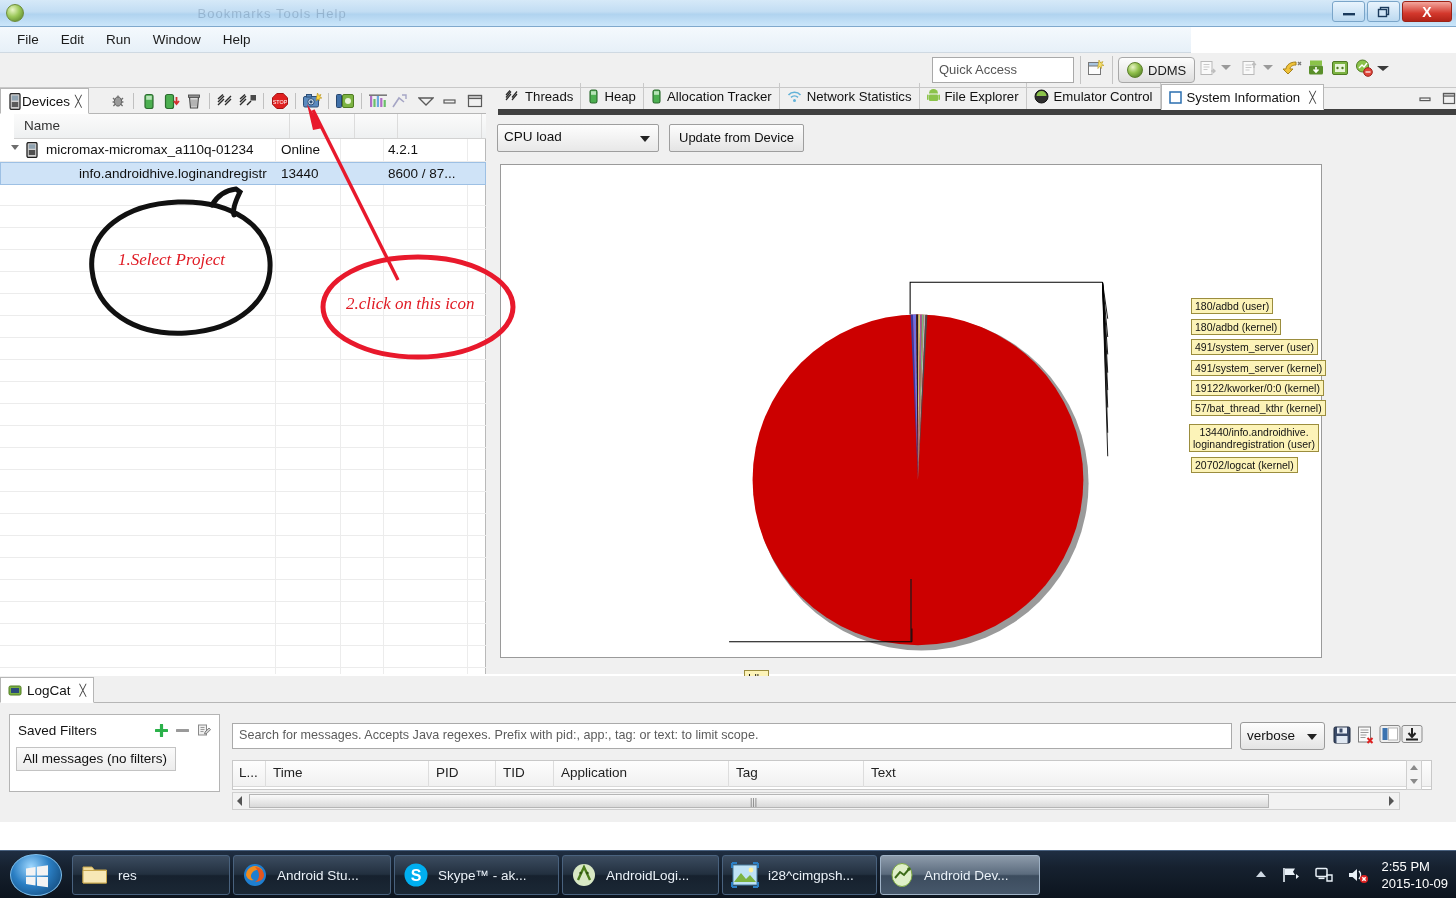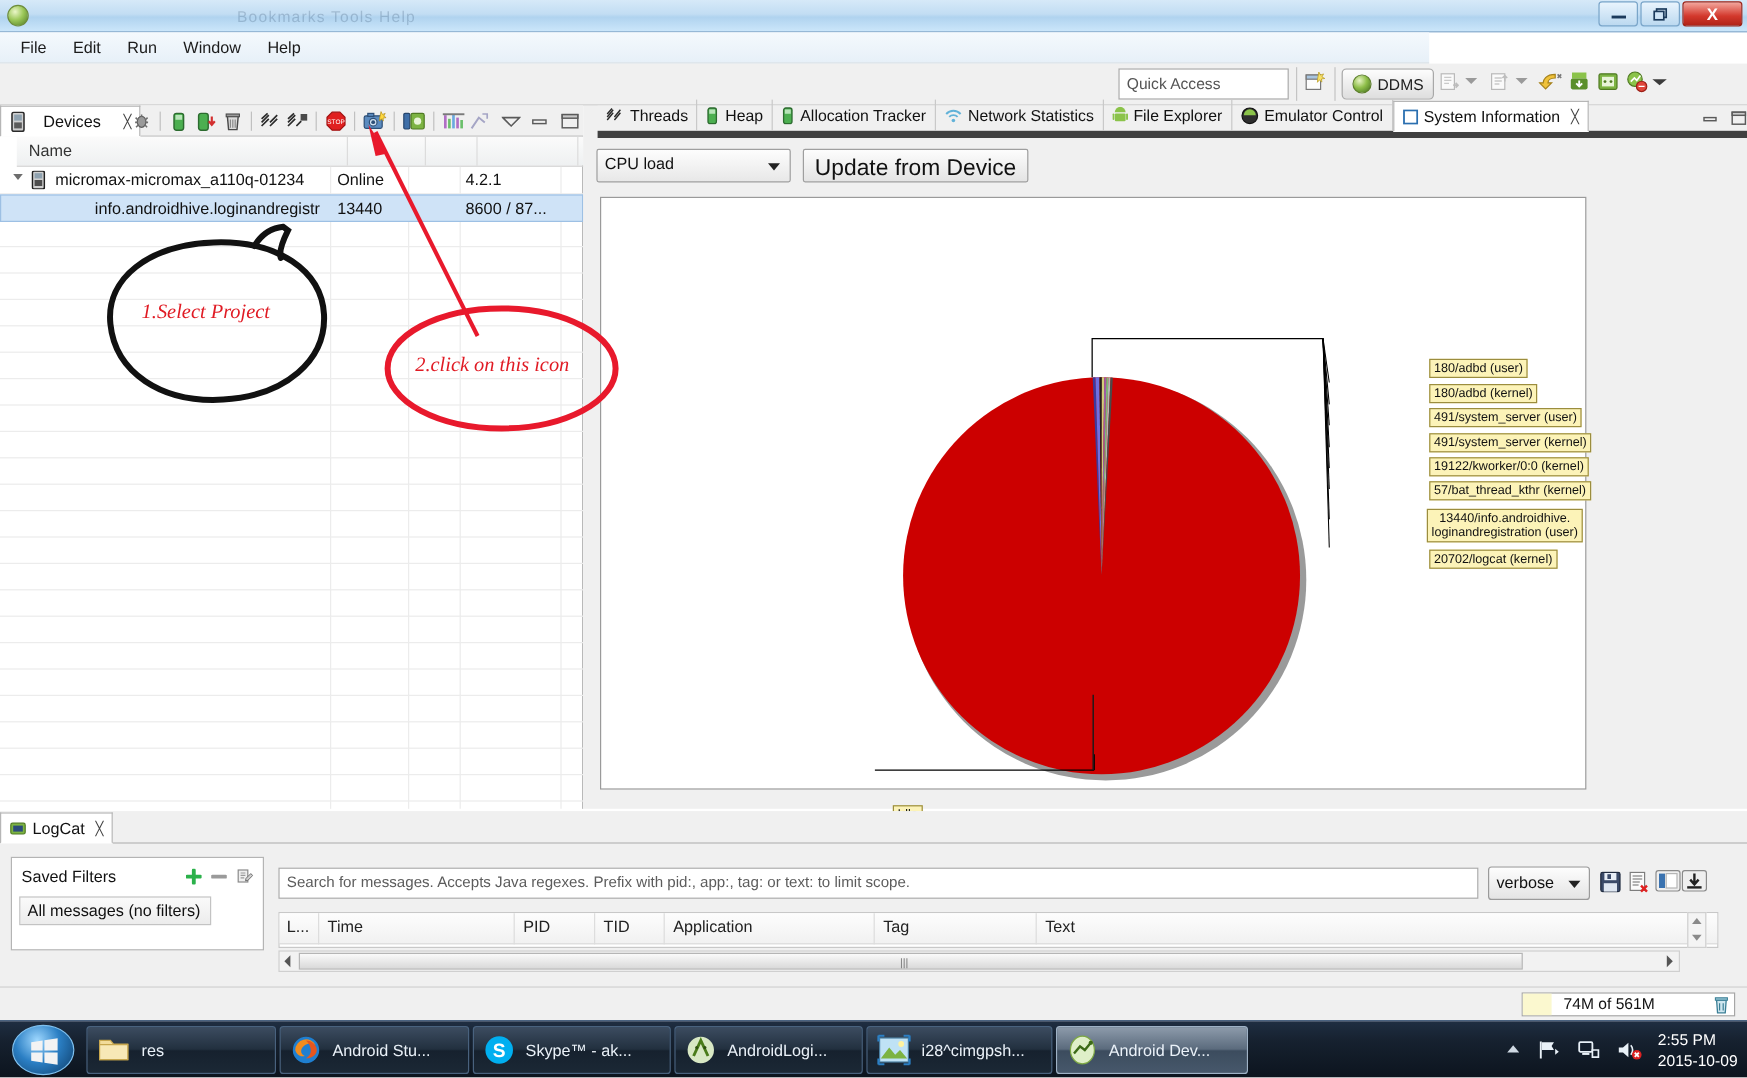--- a/index.html
+++ b/index.html
@@ -79,21 +79,21 @@
 
   
   .devpanel { position:absolute; left:0; top:88px; width:486px; height:586px; background:#fff; }
   .tabstrip {
     position:absolute; left:0; top:0; width:100%; height:26px;
     background:#f0f0f0; border-bottom:1px solid #b6b6b6;
   }
   .viewtab {
     position:absolute; left:0; top:0; height:26px; display:flex; align-items:center;
     background:#fff; border:1px solid #b6b6b6; border-bottom:1px solid #fff;
-    padding: 0 6px 0 8px; gap:15px; font-size:13.5px; color:#111;
+    padding: 0 6px 0 8px; gap:1px; font-size:13.5px; color:#111;
   }
   .closex { font-size:11px; color:#444; margin-left:4px; }
   .devtoolbar {
     position:absolute; left:104px; top:1px; height:24px; right:0;
     display:flex; align-items:center; gap:3px; padding-left:4px;
   }
   .tool { width:22px; height:20px; display:flex; align-items:center; justify-content:center; }
   .vsep { width:1px; height:16px; background:#c0c0c0; margin:0 3px; }
 
   .devtable { position:absolute; left:0; top:26px; width:486px; height:560px; background:#fff;
@@ -126,21 +126,21 @@
     background:linear-gradient(to bottom,#fdfdfd,#e8e8e8);
     border:1px solid #9e9e9e; border-radius:2px;
     font-size:13.5px; color:#111; padding:4px 6px;
   }
   .combo .carat { position:absolute; right:8px; top:11px; width:0;height:0;
     border-left:5px solid transparent;border-right:5px solid transparent;border-top:6px solid #222; }
   .btn {
     position:absolute; left:183px; top:9px; height:28px;
     background:linear-gradient(to bottom,#fdfdfd,#e4e4e4);
     border:1px solid #9e9e9e; border-radius:2px;
-    font-size:19px; color:#111; padding:5px 9px;text-align:right;
+    font-size:13px; color:#111; padding:5px 9px;text-align:right;
   }
   .chartframe {
     position:absolute; left:14px; top:76px; width:822px; height:494px;
     background:#fff; border:1px solid #9a9a9a; box-shadow: inset 0 0 0 2px #fff;
   }
   .chartcanvas { position:absolute; left:0; top:0; width:100%; height:100%; }
 
   
   .logcat { position:absolute; left:0; top:676px; width:1456px; height:146px; background:#f0f0f0; }
   .lcTabstrip { position:absolute; left:0; top:0; width:100%; height:27px; background:#f0f0f0;
@@ -786,33 +786,20 @@
         <span style="position:absolute;left:500px;top:2px;color:#777;font-size:9px;">|||</span>
       </div>
       <span style="position:absolute;right:3px;top:2px;">
         <svg width="10" height="12">
             <path d="M3 1 L8 6 L3 11z" fill="#555"></path>
           </svg>
       </span>
     </div>
   </div>
 
-  <div class="statusbar">
-    <div class="heapbox" style="top:4px;">
-      <div class="heapfill"></div>
-      <div class="heaplbl">74M of 561M</div>
-      <span style="position:absolute;right:4px;top:2px;">
-        <svg width="13" height="15">
-            <path d="M2.5 3.5 h8 l-.8 10.5 h-6.4z" fill="#cfe6ef" stroke="#3a7f96" stroke-width="1.1"></path>
-            <rect x="1.5" y="1.5" width="10" height="2" fill="#9cc9d8" stroke="#3a7f96" stroke-width=".9"></rect>
-            <path d="M5 6v6M8 6v6" stroke="#3a7f96"></path>
-          </svg>
-      </span>
-    </div>
-  </div>
 
   <div class="taskbar">
     <div class="startorb">
       <svg width="52" height="42" viewBox="0 0 52 42">
         <g transform="translate(15,11)">
           <path d="M0 2.5 L9.5 1 L9.5 9.5 L0 9.5z" fill="#f3f3f3"></path>
           <path d="M11 0.8 L22 -0.8 L22 9.5 L11 9.5z" fill="#f3f3f3"></path>
           <path d="M0 11 L9.5 11 L9.5 19.5 L0 18z" fill="#f3f3f3"></path>
           <path d="M11 11 L22 11 L22 21.3 L11 19.7z" fill="#f3f3f3"></path>
         </g>

